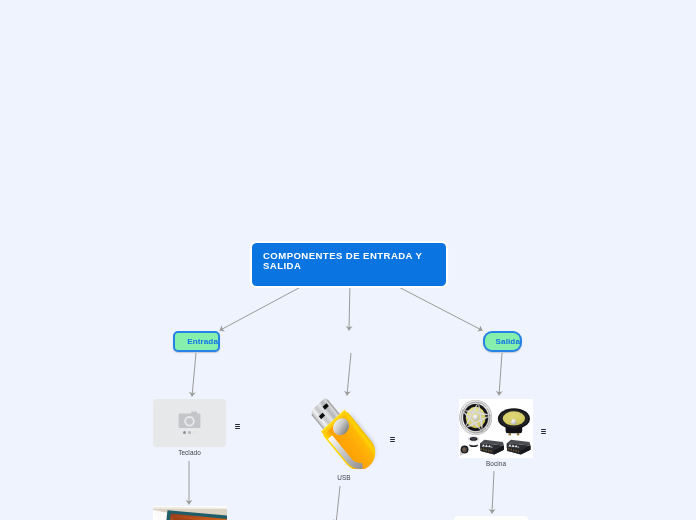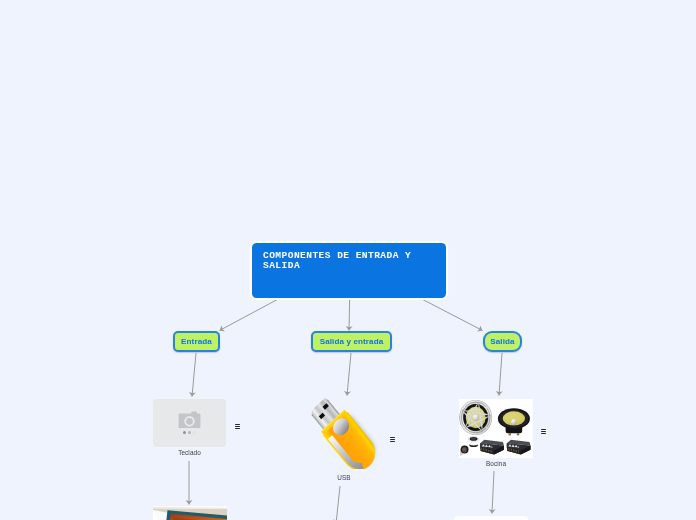--- a/index.html
+++ b/index.html
@@ -16,52 +16,51 @@
     position: relative;
     width: 696px;
     height: 520px;
     background: #eff3fd;
   }
   #edges { position: absolute; left: 0; top: 0; width: 696px; height: 520px; }
 
   .root-node {
     position: absolute;
     left: 252px; top: 242.8px;
-    width: 194.4px; height: 55px;
+    width: 194.4px; height: 43px;
     background: #0a74e0;
     border-radius: 4.5px;
     box-sizing: border-box;
     box-shadow: 0 0 0 2.1px #ffffff;
-    font-family: Liberation Mono, monospace;
   }
   .root-label {
     position: absolute;
     left: 11px; top: 8px;
     width: 178px;
     color: #ffffff;
     font-size: 9.6px;
     font-weight: bold;
     letter-spacing: 0.42px;
     line-height: 10.2px;
   }
 
   .lvl1 {
     position: absolute;
     height: 21px;
-    background: #bef264;
+    background: #86efac;
     border: 2px solid #2583e6;
     border-radius: 5px;
     box-sizing: border-box;
     color: #1273e6;
     font-size: 8.1px;
     font-weight: bold;
     box-shadow: 0 1px 1.2px rgba(100,100,100,0.3);
     display: flex;
     align-items: center;
-    justify-content: center;
+    justify-content: flex-end;
     letter-spacing: 0.1px;
   }
   #node-entrada { left: 173px; top: 331px; width: 47px; }
   #node-salida-entrada { left: 311px; top: 331px; width: 81px; }
   #node-salida { left: 483px; top: 331px; width: 39px; border-radius: 9px; }
 
   .img-node { position: absolute; }
   .img-caption {
     position: absolute;
     width: 100%;
@@ -134,23 +133,20 @@
     </g>
   </svg>
 
   <div class="root-node">
     <div class="root-label">COMPONENTES DE ENTRADA Y SALIDA</div>
   </div>
 
   <div class="lvl1" id="node-entrada">
     <span>Entrada</span>
   </div>
-  <div class="lvl1" id="node-salida-entrada">
-    <span>Salida y entrada</span>
-  </div>
   <div class="lvl1" id="node-salida">
     <span>Salida</span>
   </div>
 
   <div class="img-node" id="node-teclado">
     <div class="placeholder">
       <svg viewBox="0 0 73 48" width="73" height="48">
         <path d="M26.6 14.5 h11.6 v-1.5 a0.6 0.6 0 0 1 0.6 -0.6 h4.6 a0.6 0.6 0 0 1 0.6 0.6 v1.5 h2.4 a1.0 1.0 0 0 1 1.0 1.0 v12.5 a1.0 1.0 0 0 1 -1.0 1.0 h-19.8 a1.0 1.0 0 0 1 -1.0 -1.0 v-12.5 a1.0 1.0 0 0 1 1.0 -1.0 z" fill="#c3c5c8"></path>
         <circle cx="36.5" cy="22.3" r="4.3" fill="none" stroke="#e7e8ea" stroke-width="1.9"></circle>
       </svg>

